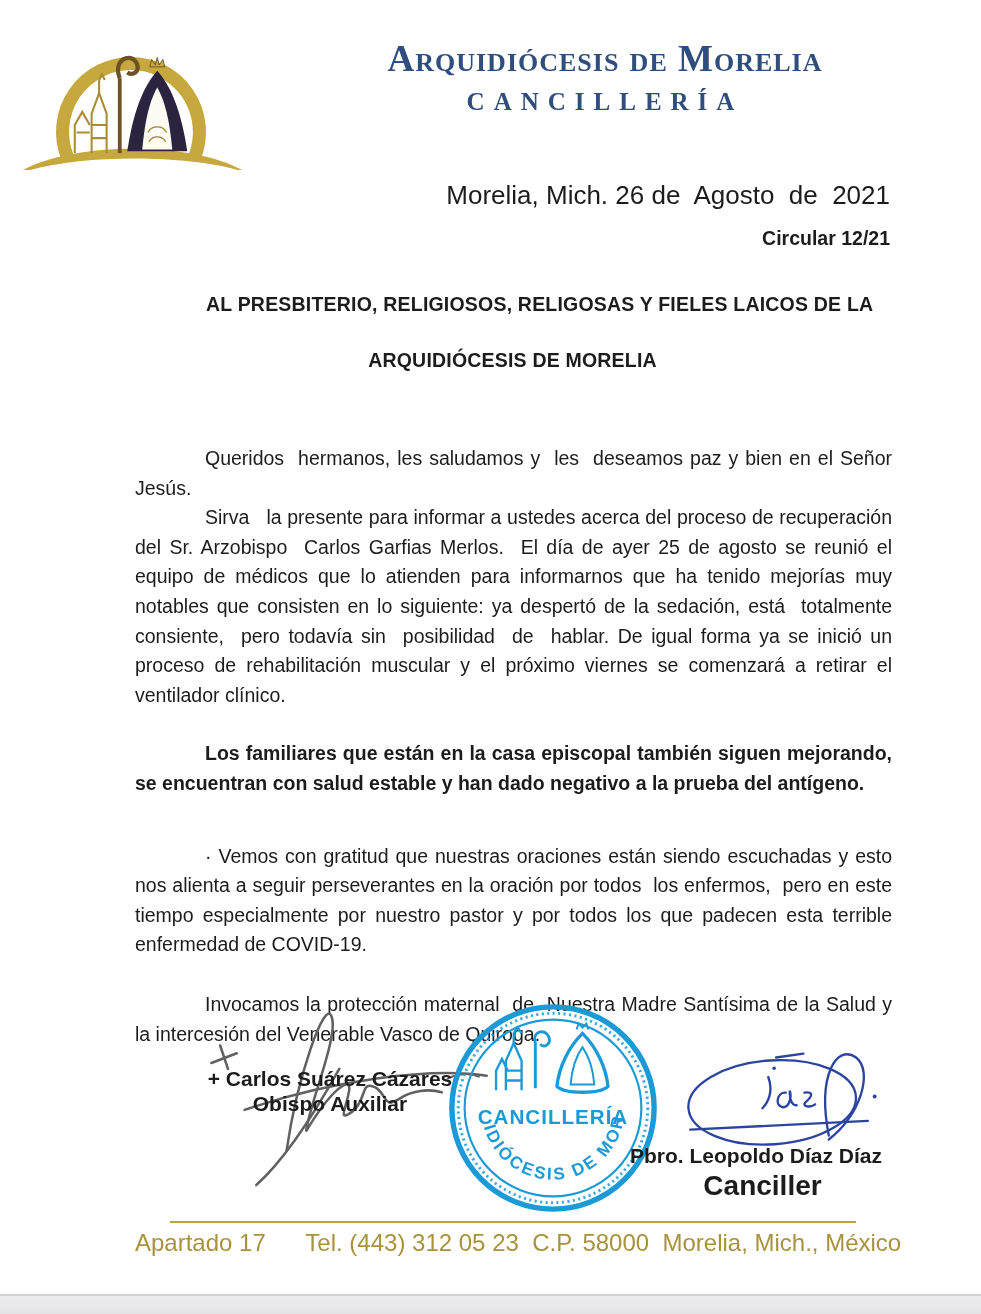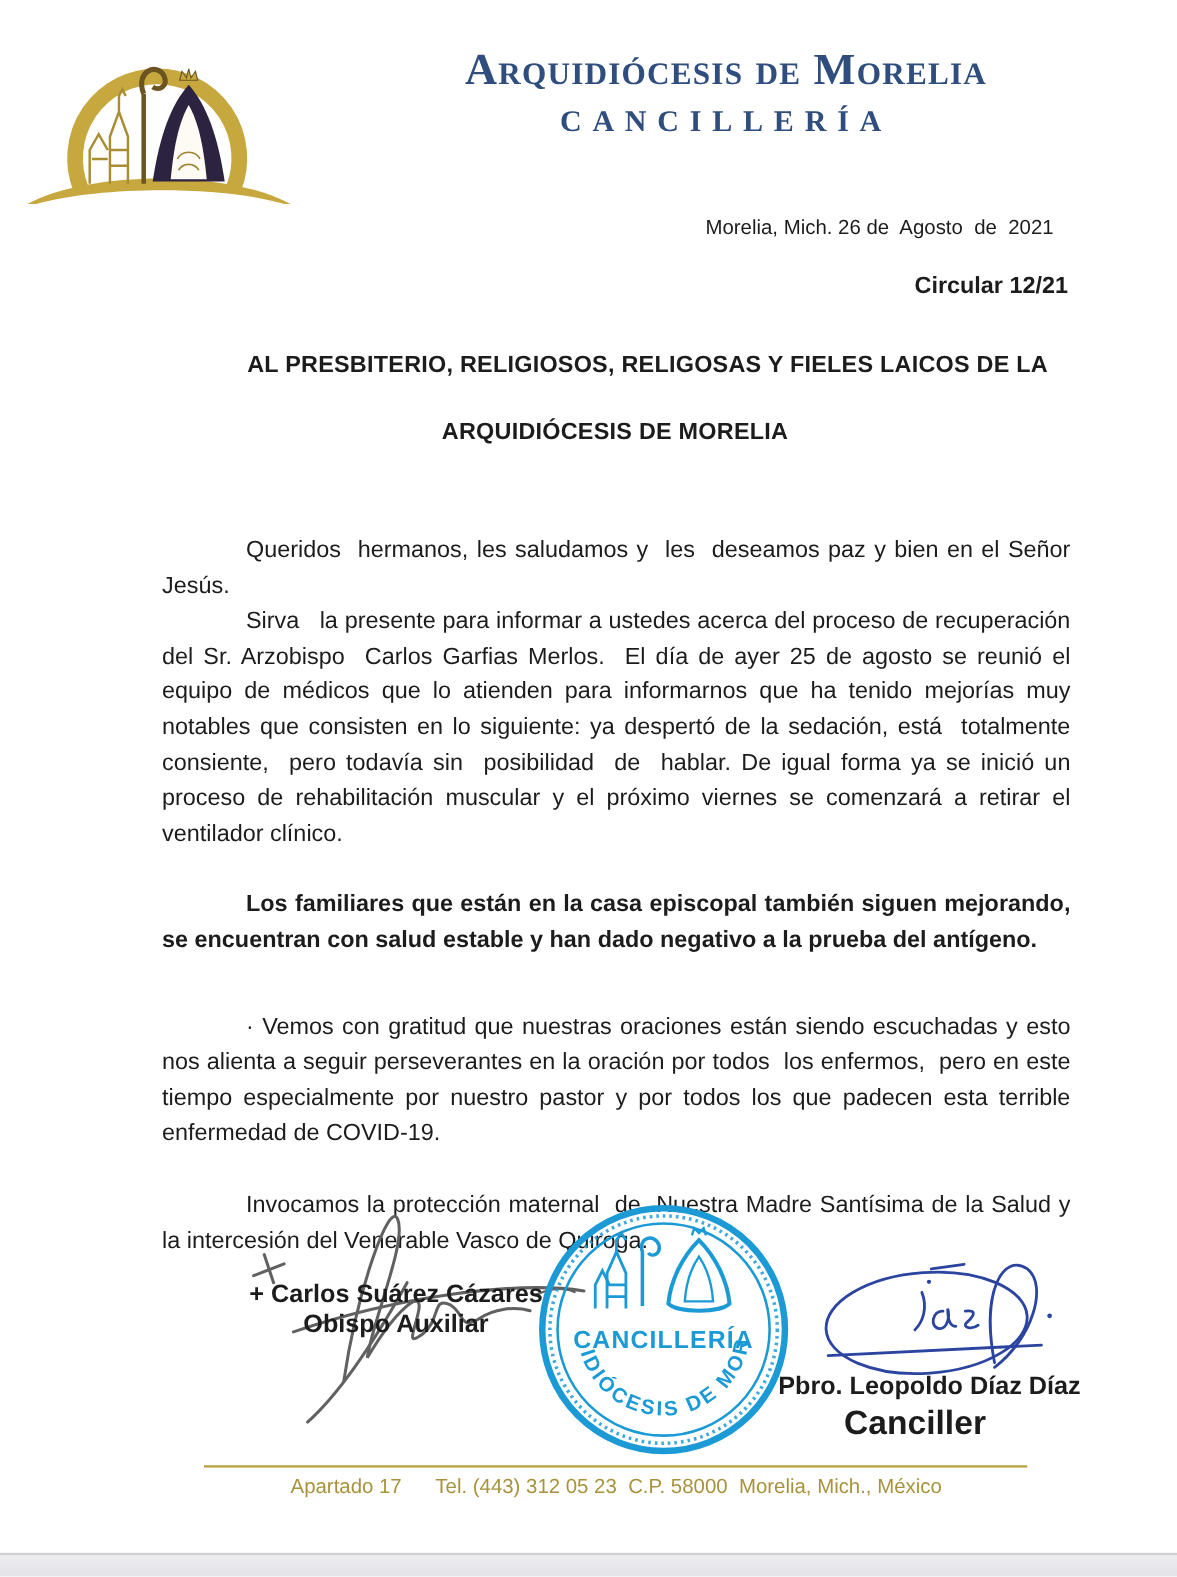--- a/index.html
+++ b/index.html
@@ -12,21 +12,21 @@
   .title-block{position:absolute;left:338px;top:40px;width:534px;text-align:center;}
   .org-title{
     font-family:"Liberation Serif",serif;font-variant:small-caps;font-weight:600;
     font-size:37px;letter-spacing:1px;color:var(--title-blue,#2f4e7d);line-height:1.05;
   }
   .org-subtitle{
     font-family:"Liberation Serif",serif;font-weight:700;
     font-size:25px;letter-spacing:9px;color:var(--title-blue,#2f4e7d);margin-top:9px;
   }
   .dateline{
-    position:absolute;right:103px;top:180px;font-size:17px;white-space:pre;text-align:right;
+    position:absolute;right:91px;top:180px;font-size:26px;white-space:pre;text-align:right;
   }
   .circular-no{
     position:absolute;right:91px;top:227px;font-size:19.5px;font-weight:700;text-align:right;
   }
   
   .addr1{position:absolute;left:180px;top:293px;font-size:19.5px;font-weight:700;letter-spacing:.2px;margin-left:26px;}
   .addr2{position:absolute;left:180px;top:349px;width:665px;text-align:center;font-size:19.5px;font-weight:700;letter-spacing:.2px;}
   
   .body-text{position:absolute;left:135px;top:444px;width:757px;}
   .body-text p{
@@ -35,27 +35,27 @@
   }
   .body-text p.gap-1{margin-top:29px;font-weight:bold;}
   .body-text p.gap-2{margin-top:43px;}
   .body-text p.gap-3{margin-top:30px;}
   
   .sig-left-ink{position:absolute;left:190px;top:983px;width:320px;height:205px;}
   .sig-left-name{position:absolute;left:185px;top:1066px;width:290px;text-align:center;font-size:21px;font-weight:700;line-height:25px;}
   .sig-left-role{position:absolute;left:185px;top:1092px;width:290px;text-align:center;font-size:21px;font-weight:700;}
   .seal{position:absolute;left:445px;top:1000px;width:216px;height:216px;}
   .sig-right-ink{position:absolute;left:672px;top:1036px;width:215px;height:122px;}
-  .sig-right-name{position:absolute;left:630px;top:1144px;width:265px;text-align:center;font-size:21px;font-weight:700;margin-left:12px;}
+  .sig-right-name{position:absolute;left:630px;top:1144px;width:265px;font-size:21px;font-weight:700;}
   .sig-right-role{position:absolute;left:630px;top:1170px;width:265px;text-align:center;font-size:28px;font-weight:700;}
   
   .footer-rule{position:absolute;left:170px;top:1221px;width:686px;height:2px;background:var(--rule-gold,#b8a545);}
   .footer-contact{
     position:absolute;left:135px;top:1229px;width:757px;text-align:center;
-    font-size:17px;color:var(--footer-gold,#a8923c);white-space:pre;
+    font-size:24px;color:var(--footer-gold,#a8923c);white-space:pre;
   }
   .scan-edge{
     position:absolute;left:0;top:1294px;width:981px;height:20px;
     background:linear-gradient(#ededf0,#e3e3e7);border-top:2px solid #cfcfd4;box-sizing:border-box;
   }
   svg text{font-family:"Liberation Sans",sans-serif;}
 </style>
 </head>
 <body>
 

